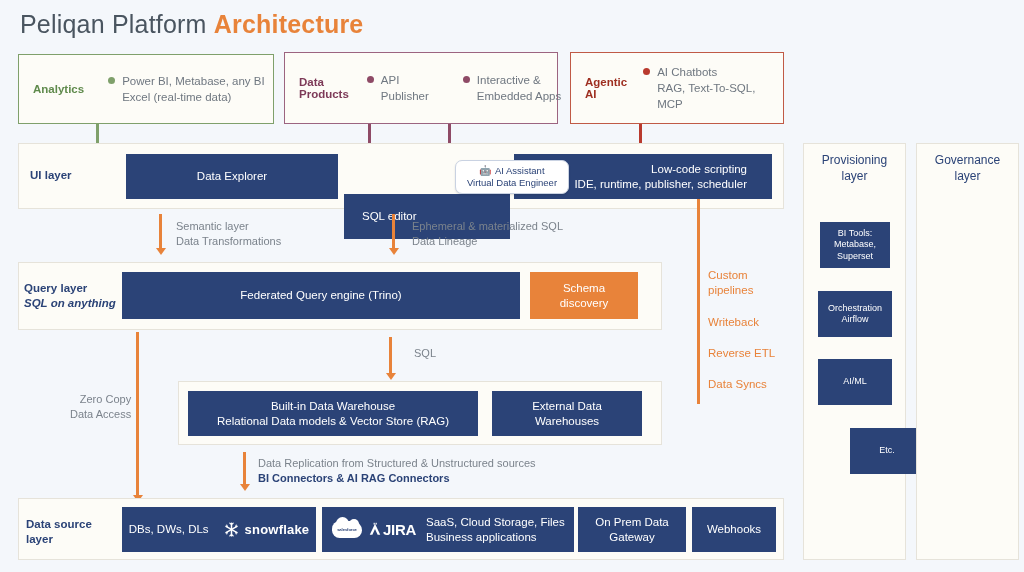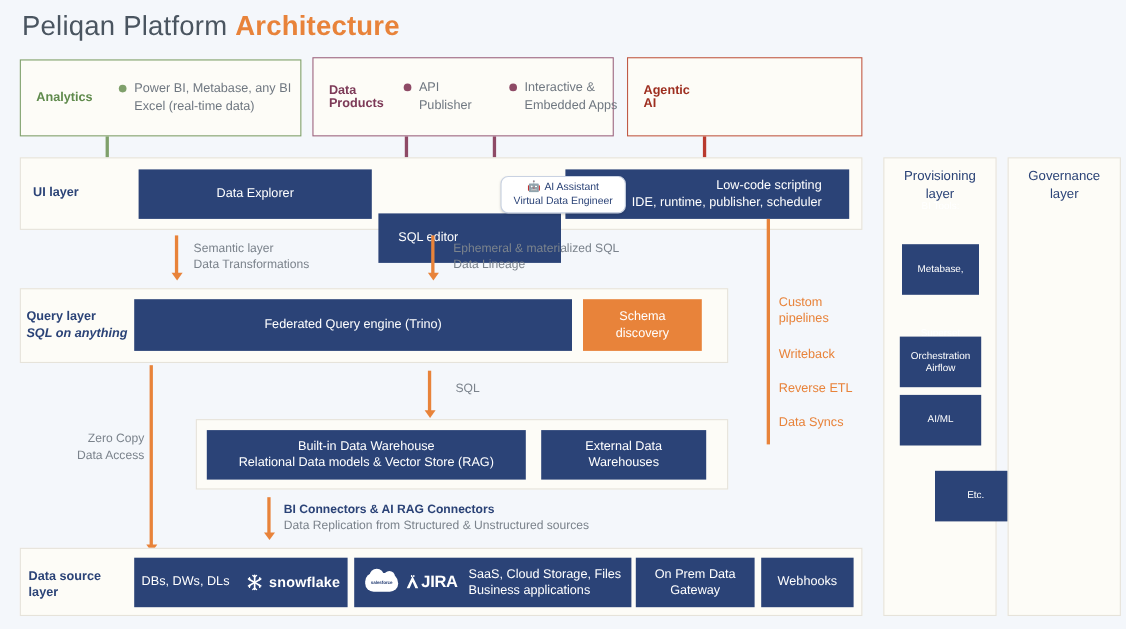--- a/index.html
+++ b/index.html
@@ -169,20 +169,28 @@
         <div>Embedded Apps</div>
       </div>
     </div>
   </div>
 
   <div class="abs consumer" id="box-agentic">
     <div class="cap">
       <div>Agentic</div>
       <div>AI</div>
     </div>
+    <div class="grp" style="margin-left:16px;">
+      <div class="item">
+        <span class="dot" style="background:#b93a2e;"></span>
+        <div>AI Chatbots</div>
+        <div>RAG, Text-To-SQL,</div>
+        <div>MCP</div>
+      </div>
+    </div>
   </div>
 
   <div class="abs panel" style="left:18px;top:143px;width:766px;height:66px;"></div>
   <div class="layer-label" style="left:30px;top:168px;">UI layer</div>
 
   <div class="abs navy" style="left:126px;top:154px;width:212px;height:45px;">
     <span>Data Explorer</span>
   </div>
   <div class="abs navy" style="left:344px;top:154px;width:166px;height:45px;justify-content:flex-start;padding-left:18px;margin-top:40px;">
     <span>SQL editor</span>
@@ -262,22 +270,22 @@
     <span>Relational Data models &amp; Vector Store (RAG)</span>
   </div>
   <div class="abs navy" style="left:492px;top:391px;width:150px;height:45px;flex-direction:column;">
     <span>External Data</span>
     <span>Warehouses</span>
   </div>
 
   <div class="arrow-line" style="left:243px;top:452px;height:34px;"></div>
   <div class="arrow-head" style="left:240px;top:484px;"></div>
   <div class="note" style="left:258px;top:456px;">
+    <div>Data Replication from Structured &amp; Unstructured sources</div>
     <div><b>BI Connectors &amp; AI RAG Connectors</b></div>
-    <div>Data Replication from Structured &amp; Unstructured sources</div>
   </div>
 
   <div class="abs panel" style="left:18px;top:498px;width:766px;height:62px;"></div>
   <div class="layer-label" style="left:26px;top:517px;">
     <div>Data source</div>
     <div>layer</div>
   </div>
 
   <div class="abs navy" style="left:122px;top:507px;width:194px;height:45px;gap:14px;">
     <span>DBs, DWs, DLs</span>
@@ -330,26 +338,26 @@
 
   <div class="abs navy" style="left:692px;top:507px;width:84px;height:45px;">
     <span>Webhooks</span>
   </div>
 
   <div class="abs side-panel" style="left:803px;top:143px;width:103px;height:417px;"></div>
   <div class="side-title" style="left:803px;top:152px;width:103px;">
     <div>Provisioning</div>
     <div>layer</div>
   </div>
-  <div class="prov-block" style="left:820px;top:222px;width:70px;height:46px;flex-direction:column;gap:46px;">
+  <div class="prov-block" style="left:820px;top:222px;width:70px;height:46px;flex-direction:column;">
     <span>BI Tools:</span>
     <span>Metabase,</span>
     <span>Superset</span>
   </div>
-  <div class="prov-block" style="left:818px;top:306px;width:74px;height:46px;flex-direction:column;">
+  <div class="prov-block" style="left:818px;top:291px;width:74px;height:46px;flex-direction:column;">
     <span>Orchestration</span>
     <span>Airflow</span>
   </div>
   <div class="prov-block" style="left:818px;top:359px;width:74px;height:46px;">
     <span>AI/ML</span>
   </div>
   <div class="prov-block" style="left:818px;top:428px;width:74px;height:46px;margin-left:32px;">
     <span>Etc.</span>
   </div>
 

